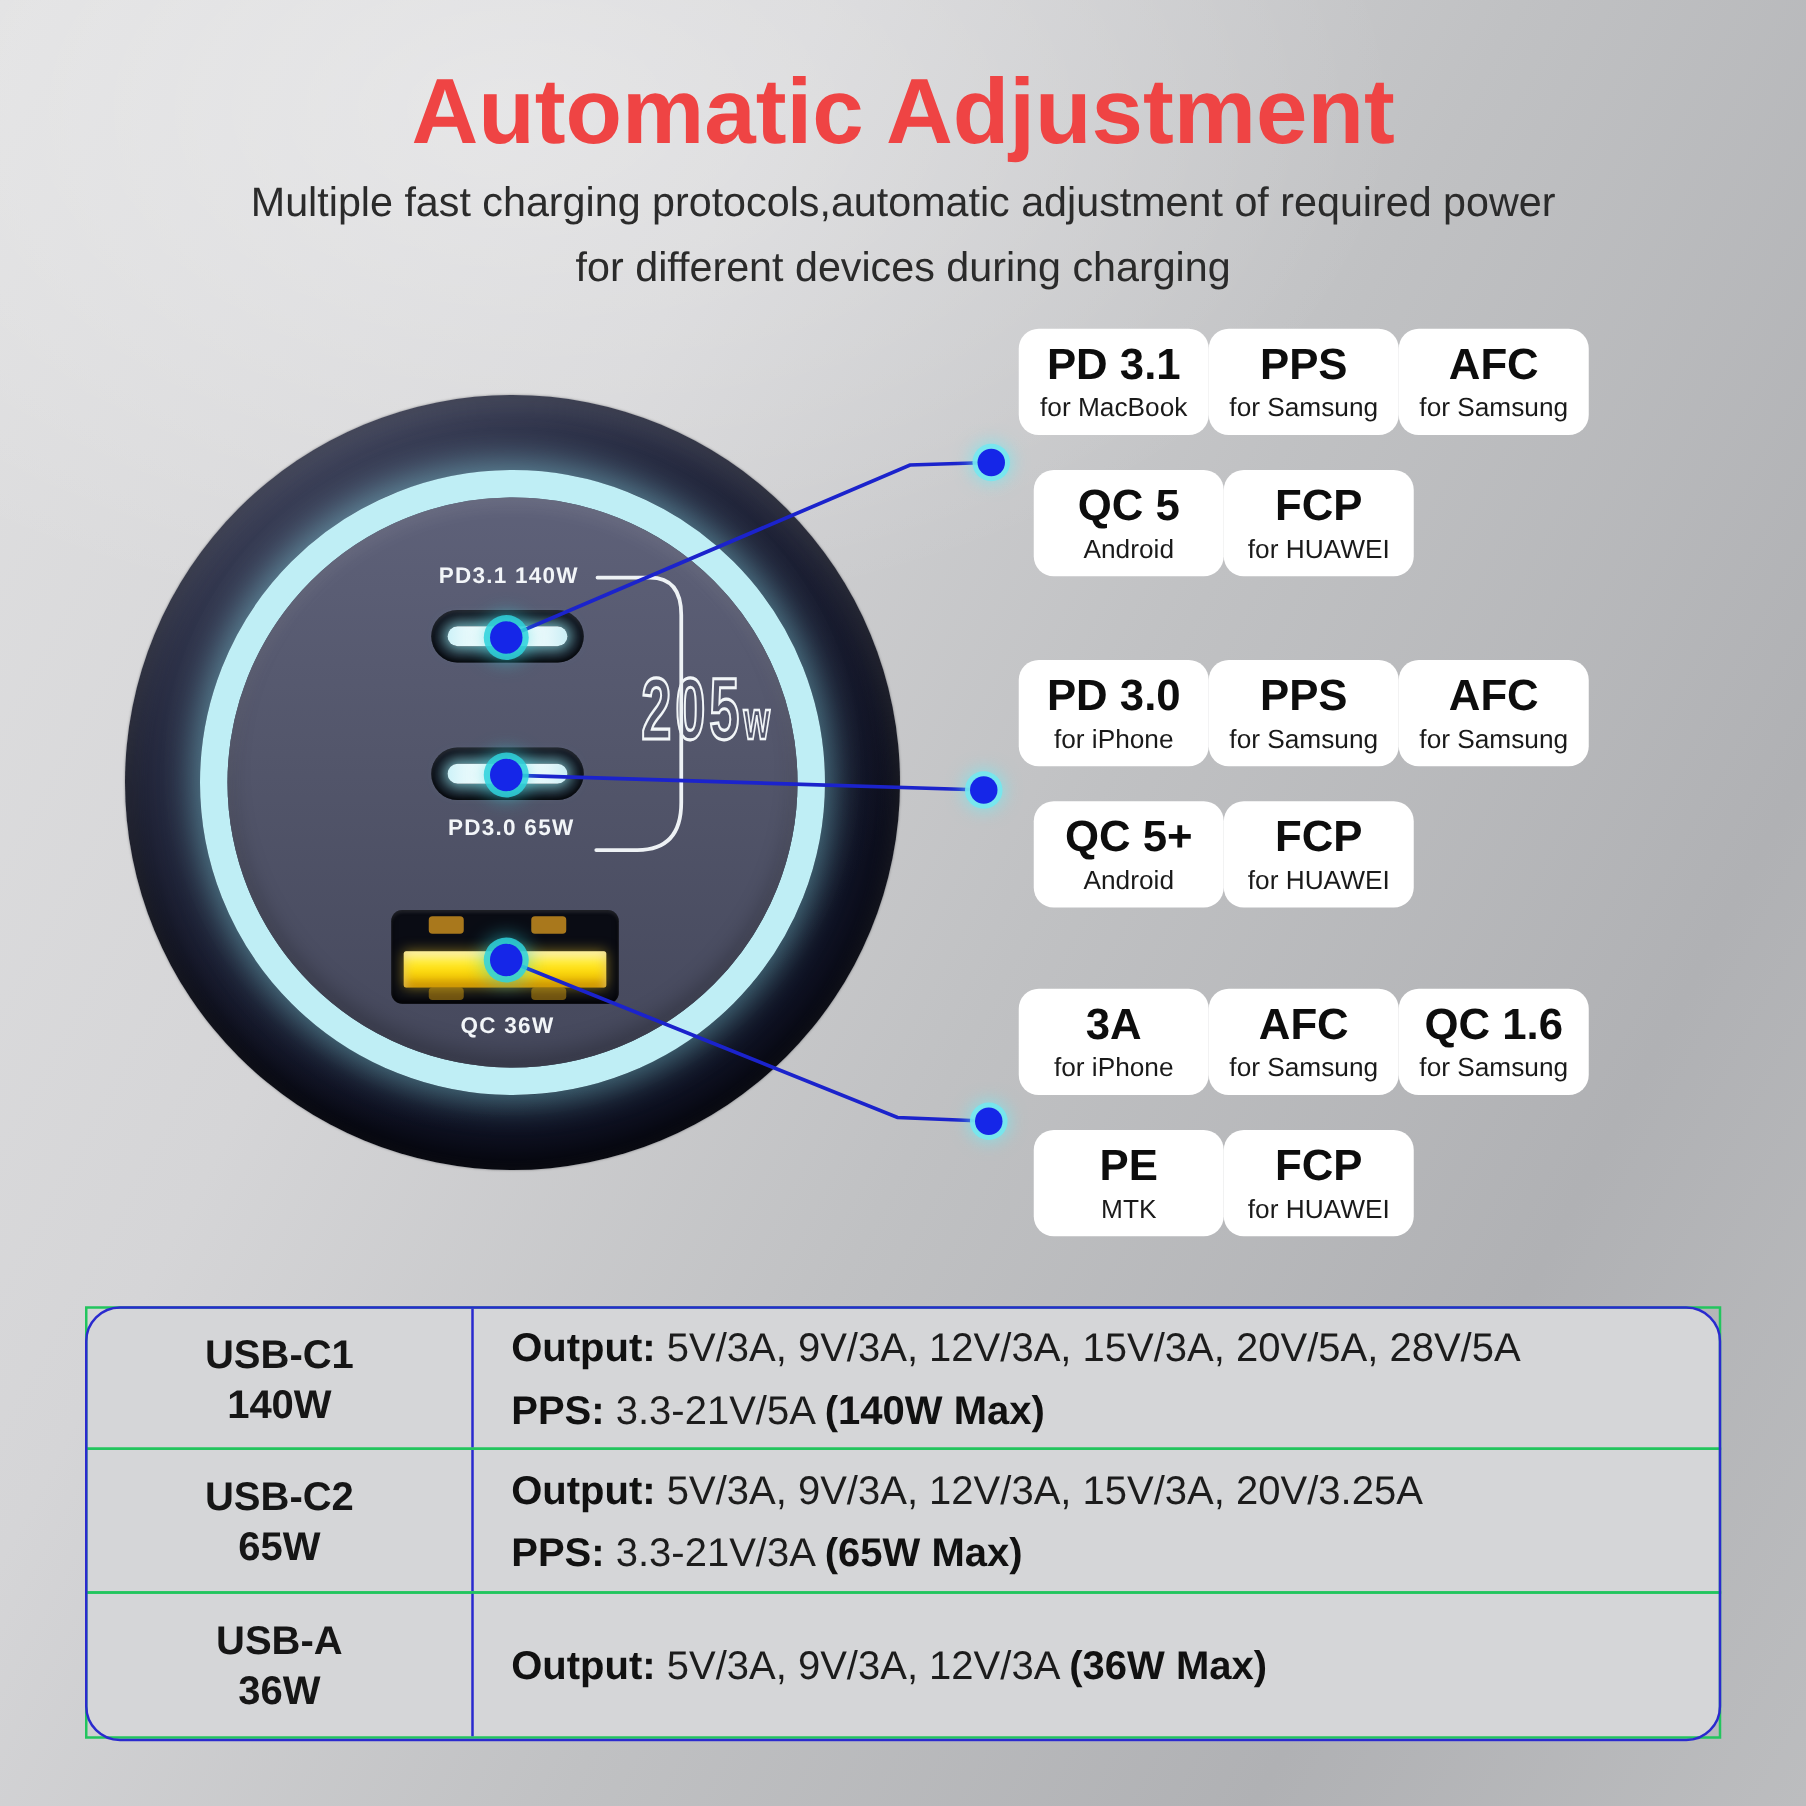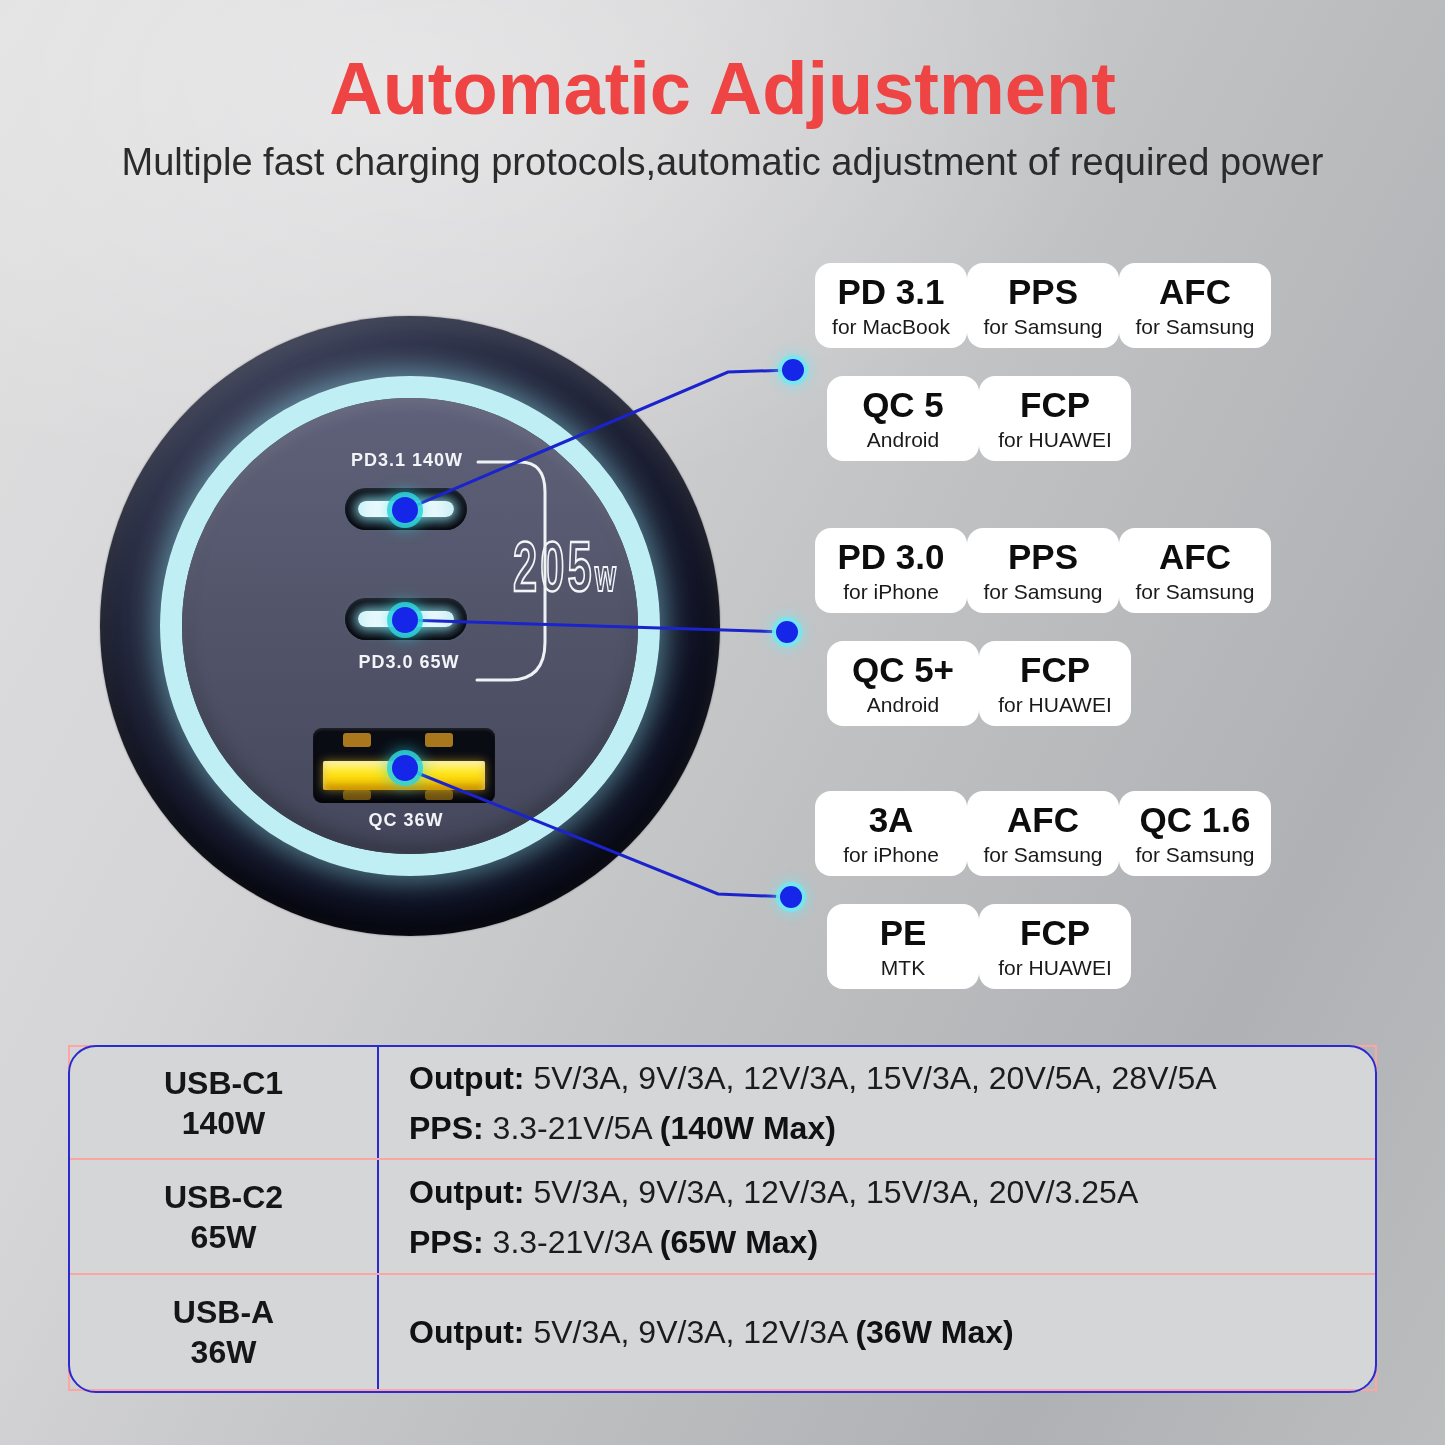--- a/index.html
+++ b/index.html
@@ -12,21 +12,21 @@
   }
   [data-interactable]{cursor:default;}
 
   
   .title{
     position:absolute;top:30px;left:0;width:100%;text-align:center;
     font-size:74px;font-weight:bold;color:#ef4444;letter-spacing:0px;margin-top:16px;
   }
   .subtitle{
     position:absolute;top:136px;left:0;width:100%;text-align:center;
-    font-size:38px;color:#2b2b2b;line-height:52px;
+    font-size:33px;color:#2b2b2b;line-height:52px;
   }
 
   
   .charger{
     position:absolute;left:100px;top:316px;width:620px;height:620px;border-radius:50%;
     background:radial-gradient(circle at 36% 26%,#4a4f68 0%,#272b41 38%,#10132400 70%),
                radial-gradient(circle at 50% 50%,#1c2033 0%,#14172a 55%,#070917 78%,#04050d 100%);
     box-shadow:inset 0 10px 22px rgba(255,255,255,.14), inset 0 -12px 26px rgba(0,0,0,.7), 0 0 2px rgba(0,0,0,.4);
   }
   .cyan-ring{
@@ -92,21 +92,21 @@
     background:#ffffff;border-radius:16px;min-width:152px;box-sizing:border-box;
     padding:7px 14px 9px;text-align:center;
   }
   .badge-title{font-size:35px;font-weight:bold;color:#0d0d0d;line-height:44px;white-space:nowrap;}
   .badge-sub{font-size:21px;color:#1a1a1a;line-height:25px;white-space:nowrap;}
 
   
   .spec-table{position:absolute;left:68px;top:1045px;width:1309px;height:348px;z-index:2;}
   .table-bg{position:absolute;left:0;top:0;right:0;bottom:0;border-radius:28px;background:#d5d6d8;}
   .spec-row{
-    position:relative;box-sizing:border-box;border:2px solid #fca5a5;display:flex;
+    position:relative;box-sizing:border-box;border:2px solid #22c55e;display:flex;
   }
   .spec-row + .spec-row{margin-top:-2px;}
   .row-1{height:115px;} .row-2{height:117px;justify-content:space-between;} .row-3{height:118px;}
   .port-cell{
     width:309px;box-sizing:border-box;border-right:2px solid #2a2ace;
     display:flex;flex-direction:column;justify-content:center;align-items:center;
     font-size:32px;font-weight:bold;color:#161616;line-height:40px;
   }
   .detail-cell{
     flex:1;display:flex;flex-direction:column;justify-content:center;
@@ -117,20 +117,21 @@
     position:absolute;left:0;top:0;right:0;bottom:0;border:2px solid #2a2ace;
     border-radius:28px;box-sizing:border-box;pointer-events:none;
   }
 </style>
 </head>
 <body>
 
 <div class="title" data-interactable="false">Automatic Adjustment</div>
 <div class="subtitle" data-interactable="false">
   <div data-interactable="false">Multiple fast charging protocols,automatic adjustment of required power</div>
+  <div data-interactable="false">for different devices during charging</div>
 </div>
 
 <div class="charger" data-interactable="false">
   <div class="cyan-ring" data-interactable="false"></div>
   <div class="charger-face" data-interactable="false"></div>
 
   <div class="port-label" style="left:207px;top:134px;" data-interactable="false">PD3.1 140W</div>
   <div class="usbc-port" style="left:245px;top:172px;" data-interactable="false">
     <div class="usbc-tongue" data-interactable="false"></div>
   </div>

